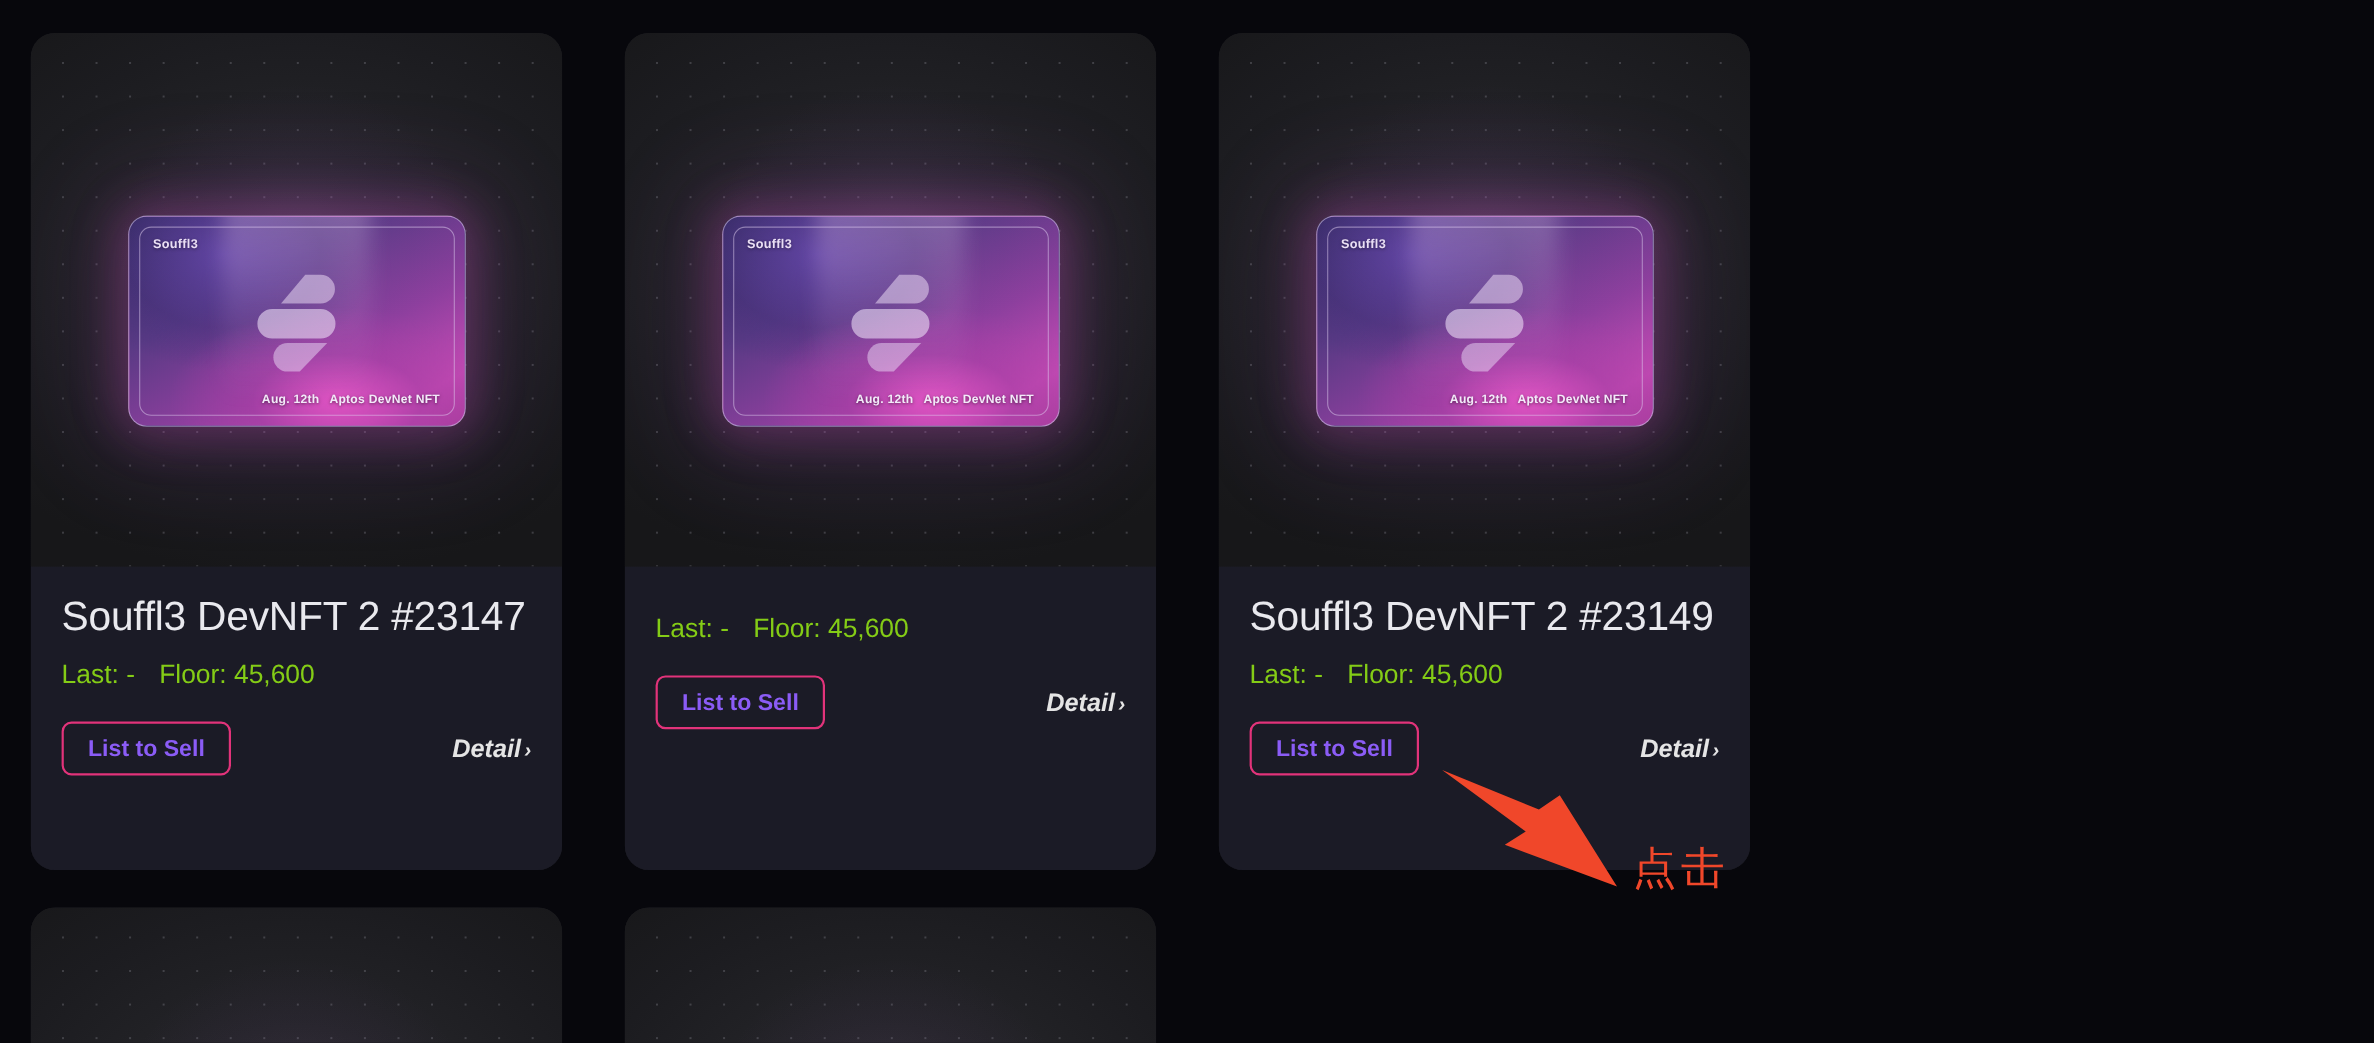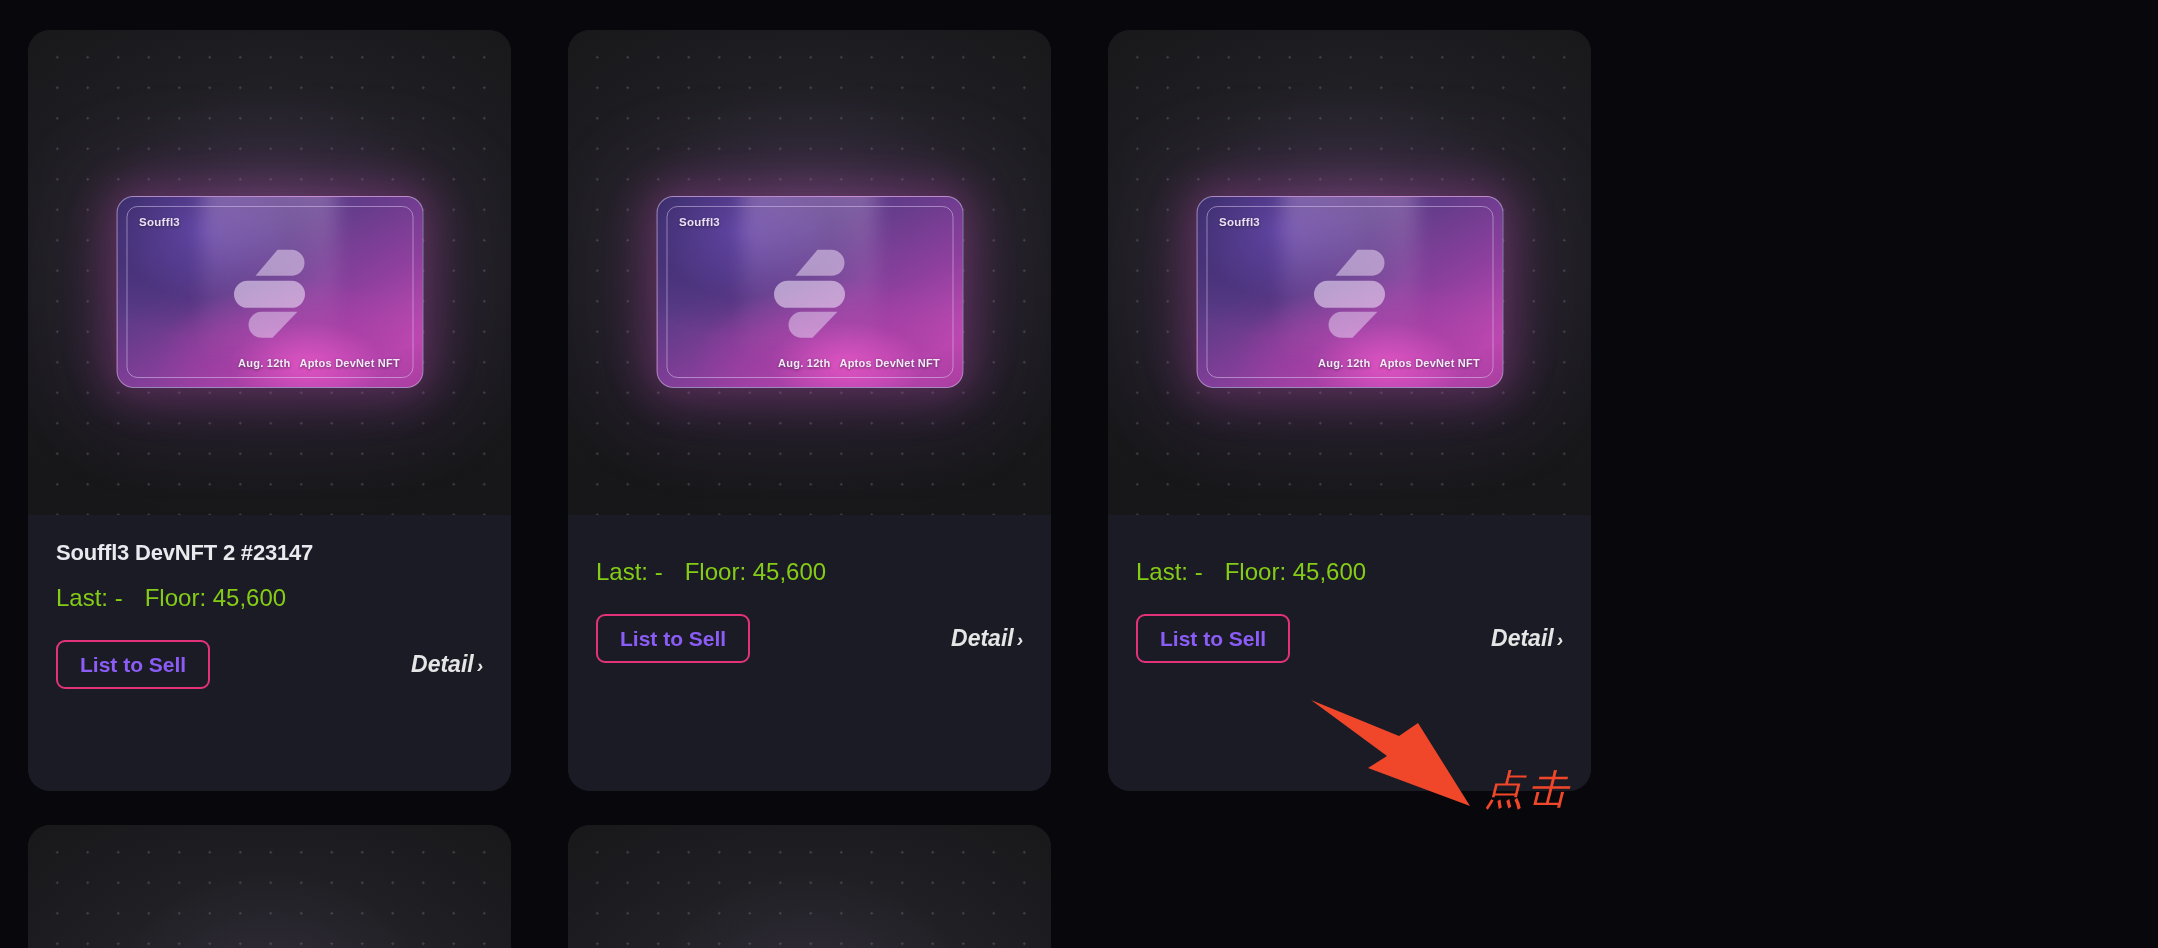--- a/index.html
+++ b/index.html
@@ -138,22 +138,22 @@
   }
 
   
   .info {
     flex: 1;
     background: #1b1b26;
     padding: 25px 28px 0 28px;
     box-sizing: border-box;
   }
   .title {
-    font-size: 22px;
-    font-weight: bold;
+    font-size: 37px;
+    font-weight: normal;
     color: #e9e9ee;
     letter-spacing: -0.2px;
     white-space: nowrap;
     margin: 0;
   }
   .stats {
     margin-top: 18px;
     font-size: 24px;
     color: #84cc16;
     white-space: nowrap;
@@ -205,21 +205,20 @@
   #ann-label {
     position: absolute;
     left: 1484px;
     top: 762px;
     color: #f0472a;
     font-size: 40px;
     font-weight: 500;
     letter-spacing: 4px;
     white-space: nowrap;
     font-family: "DejaVu Sans", sans-serif;
-    font-style: italic;
   }
 </style>
 </head>
 <body>
 
 <div id="grid">
 
   <div class="card">
     <div class="art">
       <div class="nft">
@@ -275,20 +274,21 @@
         <div class="nft-brand">Souffl3</div>
         <svg class="logo" viewBox="0 0 78 92">
           <path d="M47 2 h14 a13 13 0 0 1 0 26 h-36 z" fill="rgba(243,232,250,0.52)"></path>
           <path d="M17 33 h44 a13.5 13.5 0 0 1 0 27 h-44 a13.5 13.5 0 0 1 0 -27 z" fill="rgba(245,235,252,0.58)"></path>
           <path d="M31 64 h36 l-25 26 h-11 a13 13 0 0 1 0 -26 z" fill="rgba(240,226,249,0.50)"></path>
         </svg>
         <div class="nft-foot"><span>Aug. 12th</span><span class="gap"></span><span>Aptos DevNet NFT</span></div>
       </div>
     </div>
     <div class="info">
+      <div class="title">Souffl3 DevNFT 2 #23149</div>
       <div class="stats"><span>Last: -</span><span class="sep"></span><span>Floor: 45,600</span></div>
       <div class="actions">
         <button class="list-btn">List to Sell</button>
         <a class="detail-link"><span>Detail</span><span class="chev">›</span></a>
       </div>
     </div>
   </div>
 
   <div class="card">
     <div class="art">

